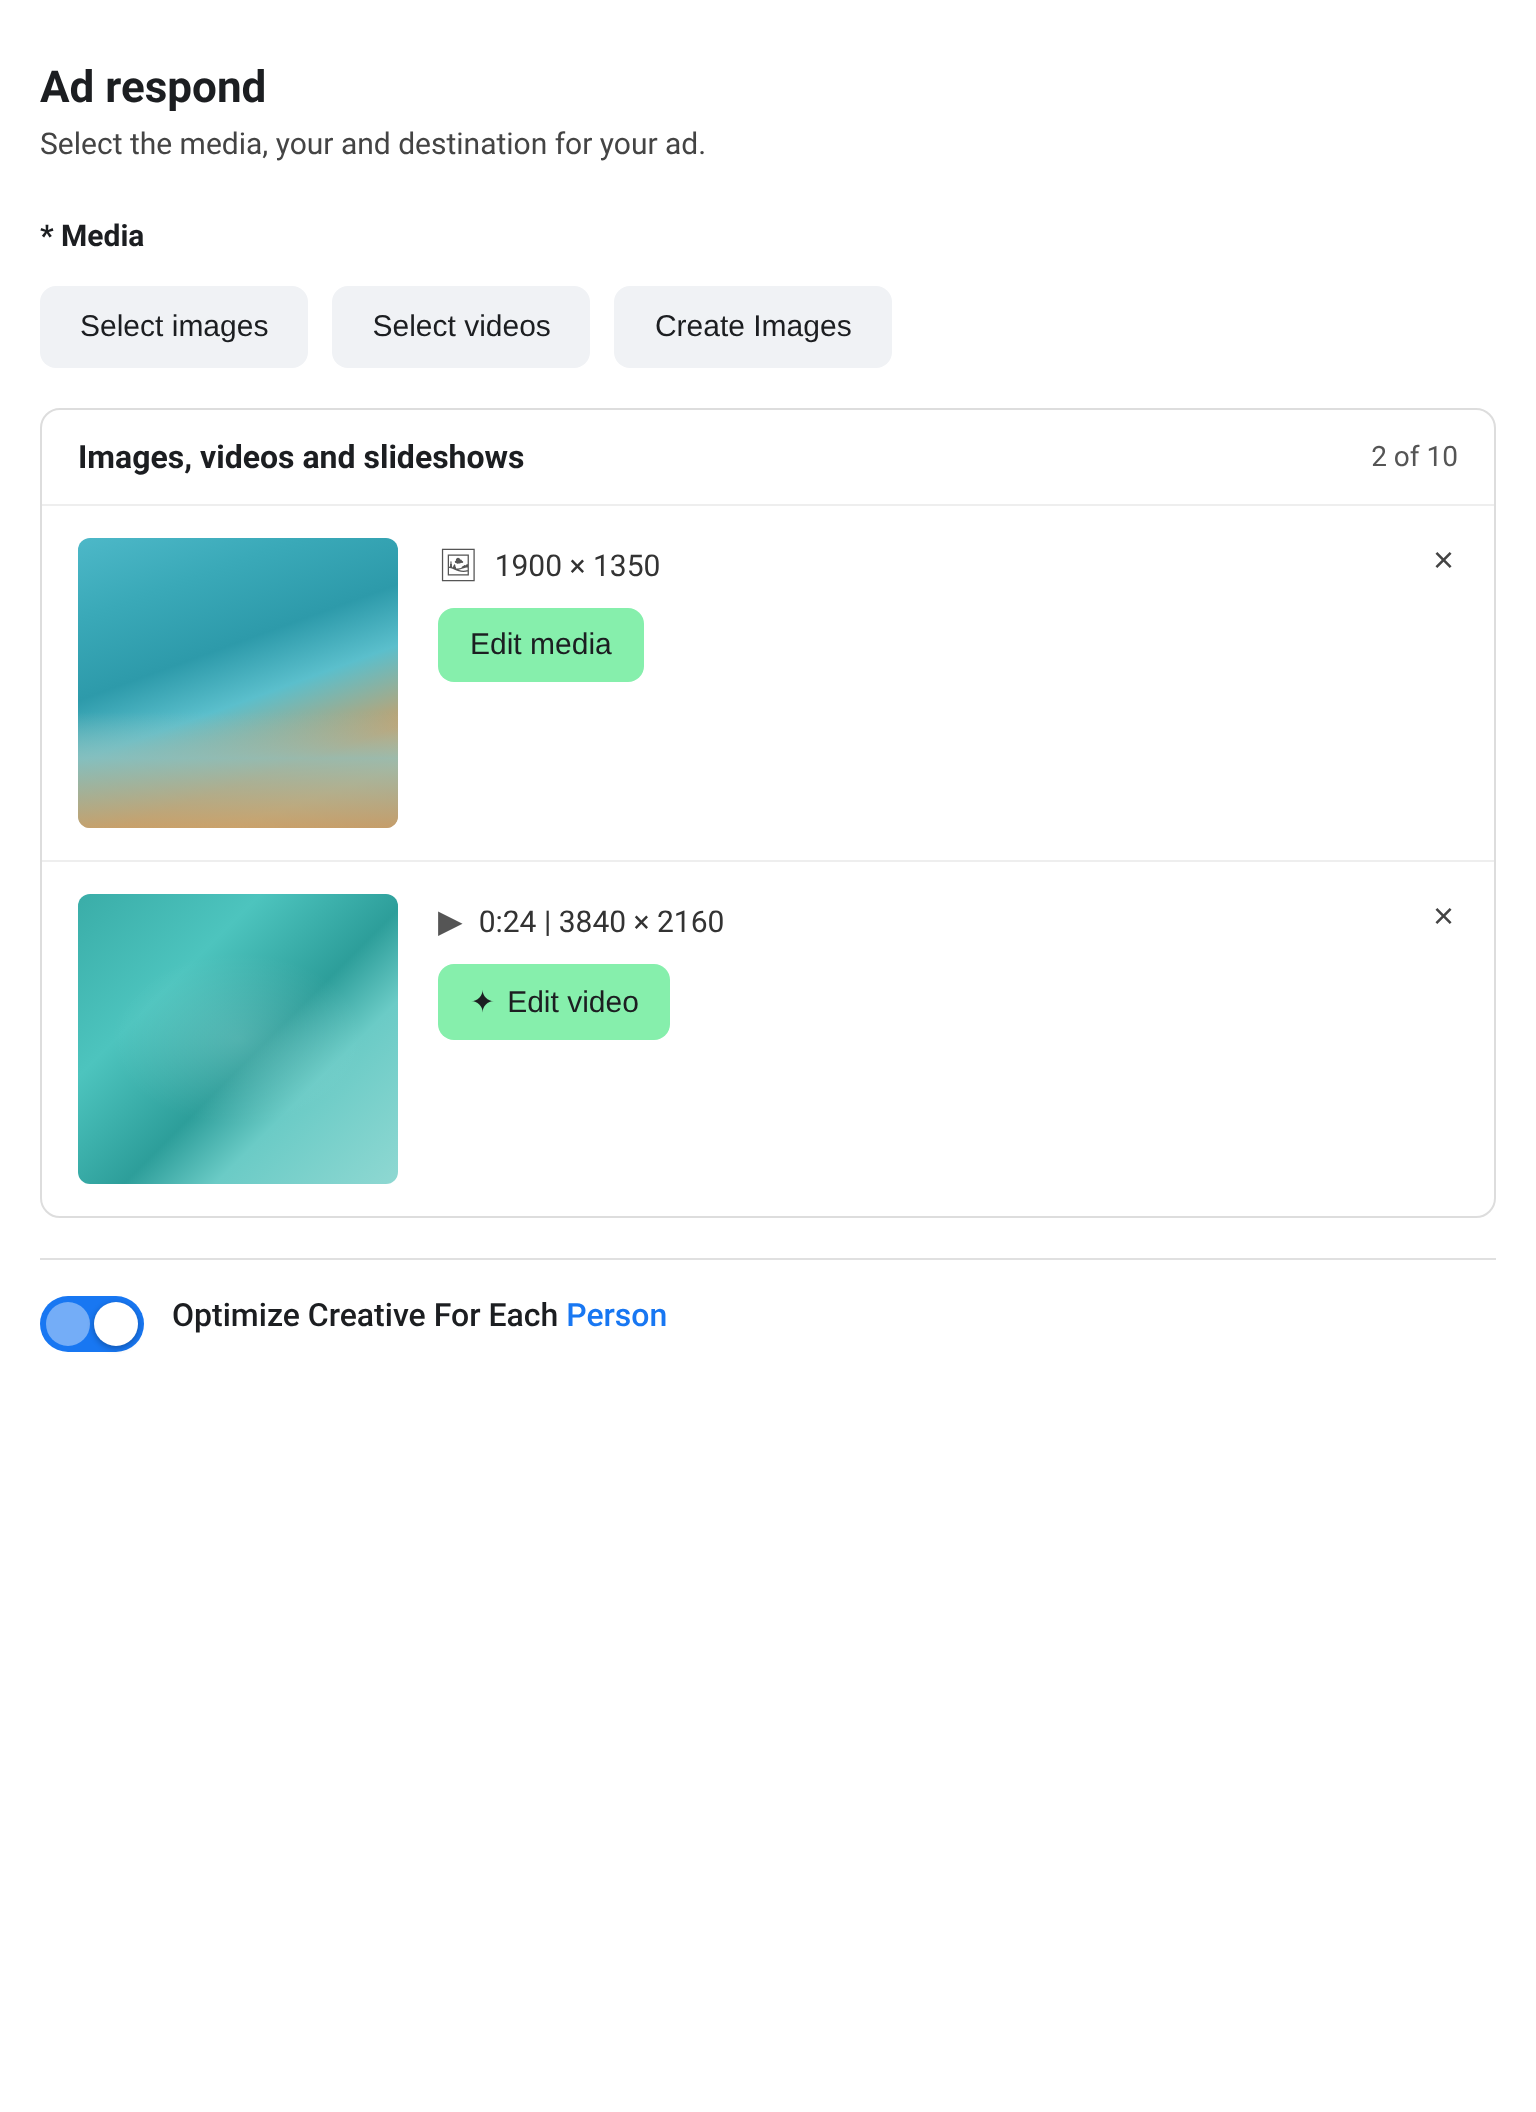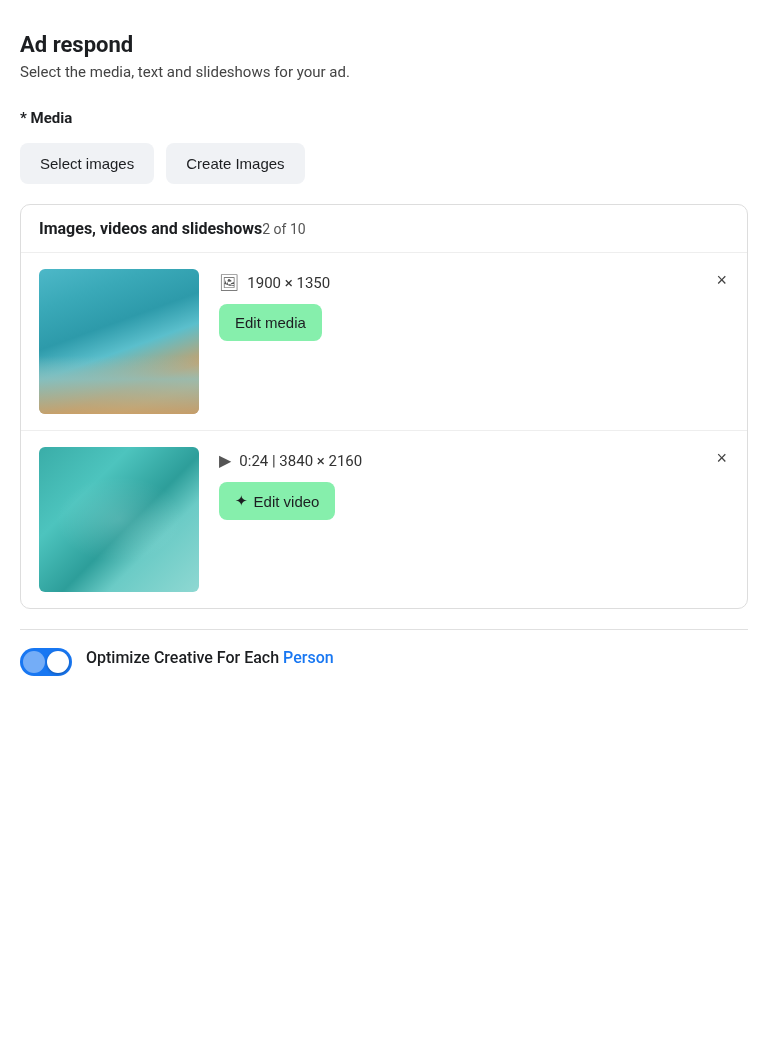--- a/index.html
+++ b/index.html
@@ -52,21 +52,21 @@
 
     .media-card {
       border: 1px solid #ddd;
       border-radius: 10px;
       overflow: hidden;
       margin-bottom: 20px;
     }
 
     .media-card-header {
       display: flex;
-      justify-content: flex-start;
+      justify-content: space-between;
       align-items: center;
       padding: 14px 18px;
       border-bottom: 1px solid #eee;
     }
 
     .media-card-title {
       font-size: 16px;
       font-weight: 700;
     }
 
@@ -267,26 +267,27 @@
     }
 
     .wand-icon {
       font-size: 15px;
     }
   </style>
 </head>
 <body>
 
 <h1 class="page-title">Ad respond</h1>
-<p class="page-subtitle">Select the media, text and slideshows for your ad.</p>
+<p class="page-subtitle">Select the media, your and destination for your ad.</p>
 
 <div class="section-label">* Media</div>
 
 <div class="media-buttons">
   <button class="media-btn">Select images</button>
+  <button class="media-btn">Select videos</button>
   <button class="media-btn">Create Images</button>
 </div>
 
 <div class="media-card">
   <div class="media-card-header">
     <span class="media-card-title">Images, videos and slideshows</span>
     <span class="media-count">2 of 10</span>
   </div>
 
   <div class="media-item">

